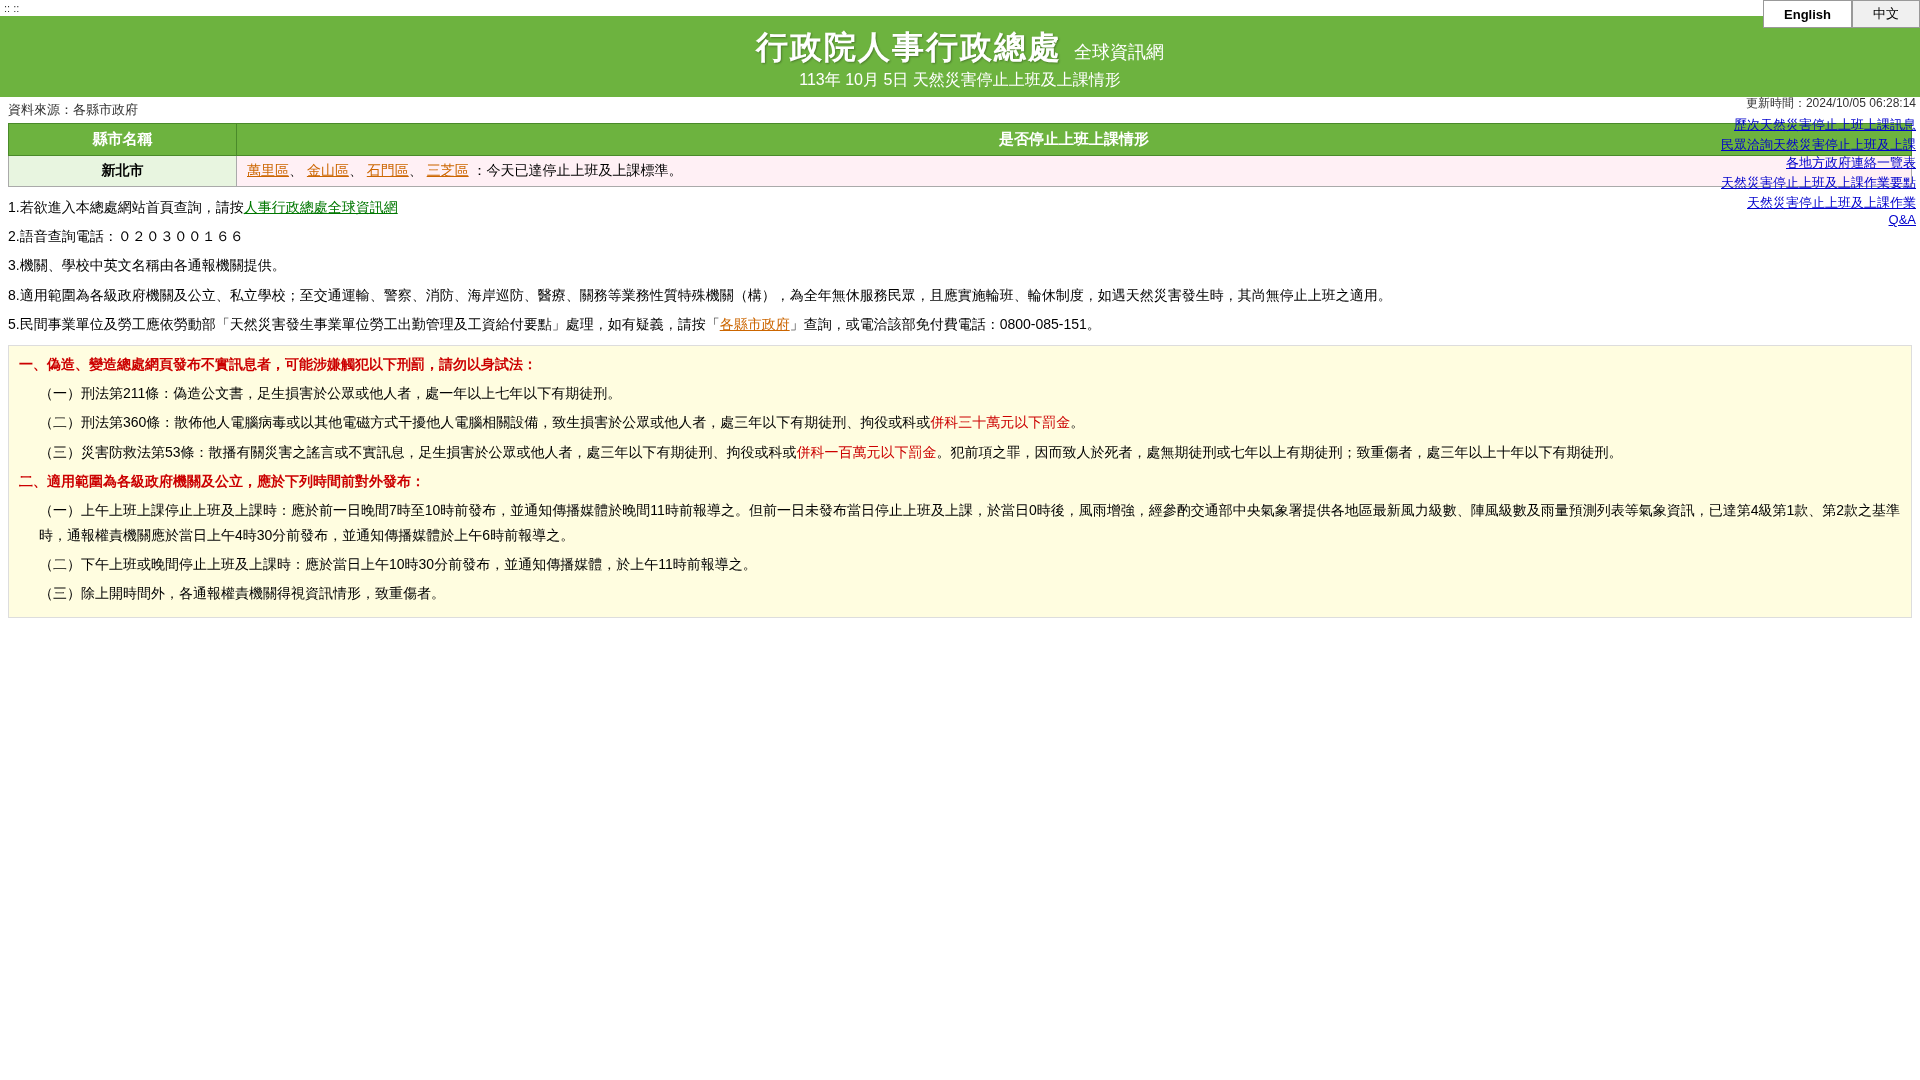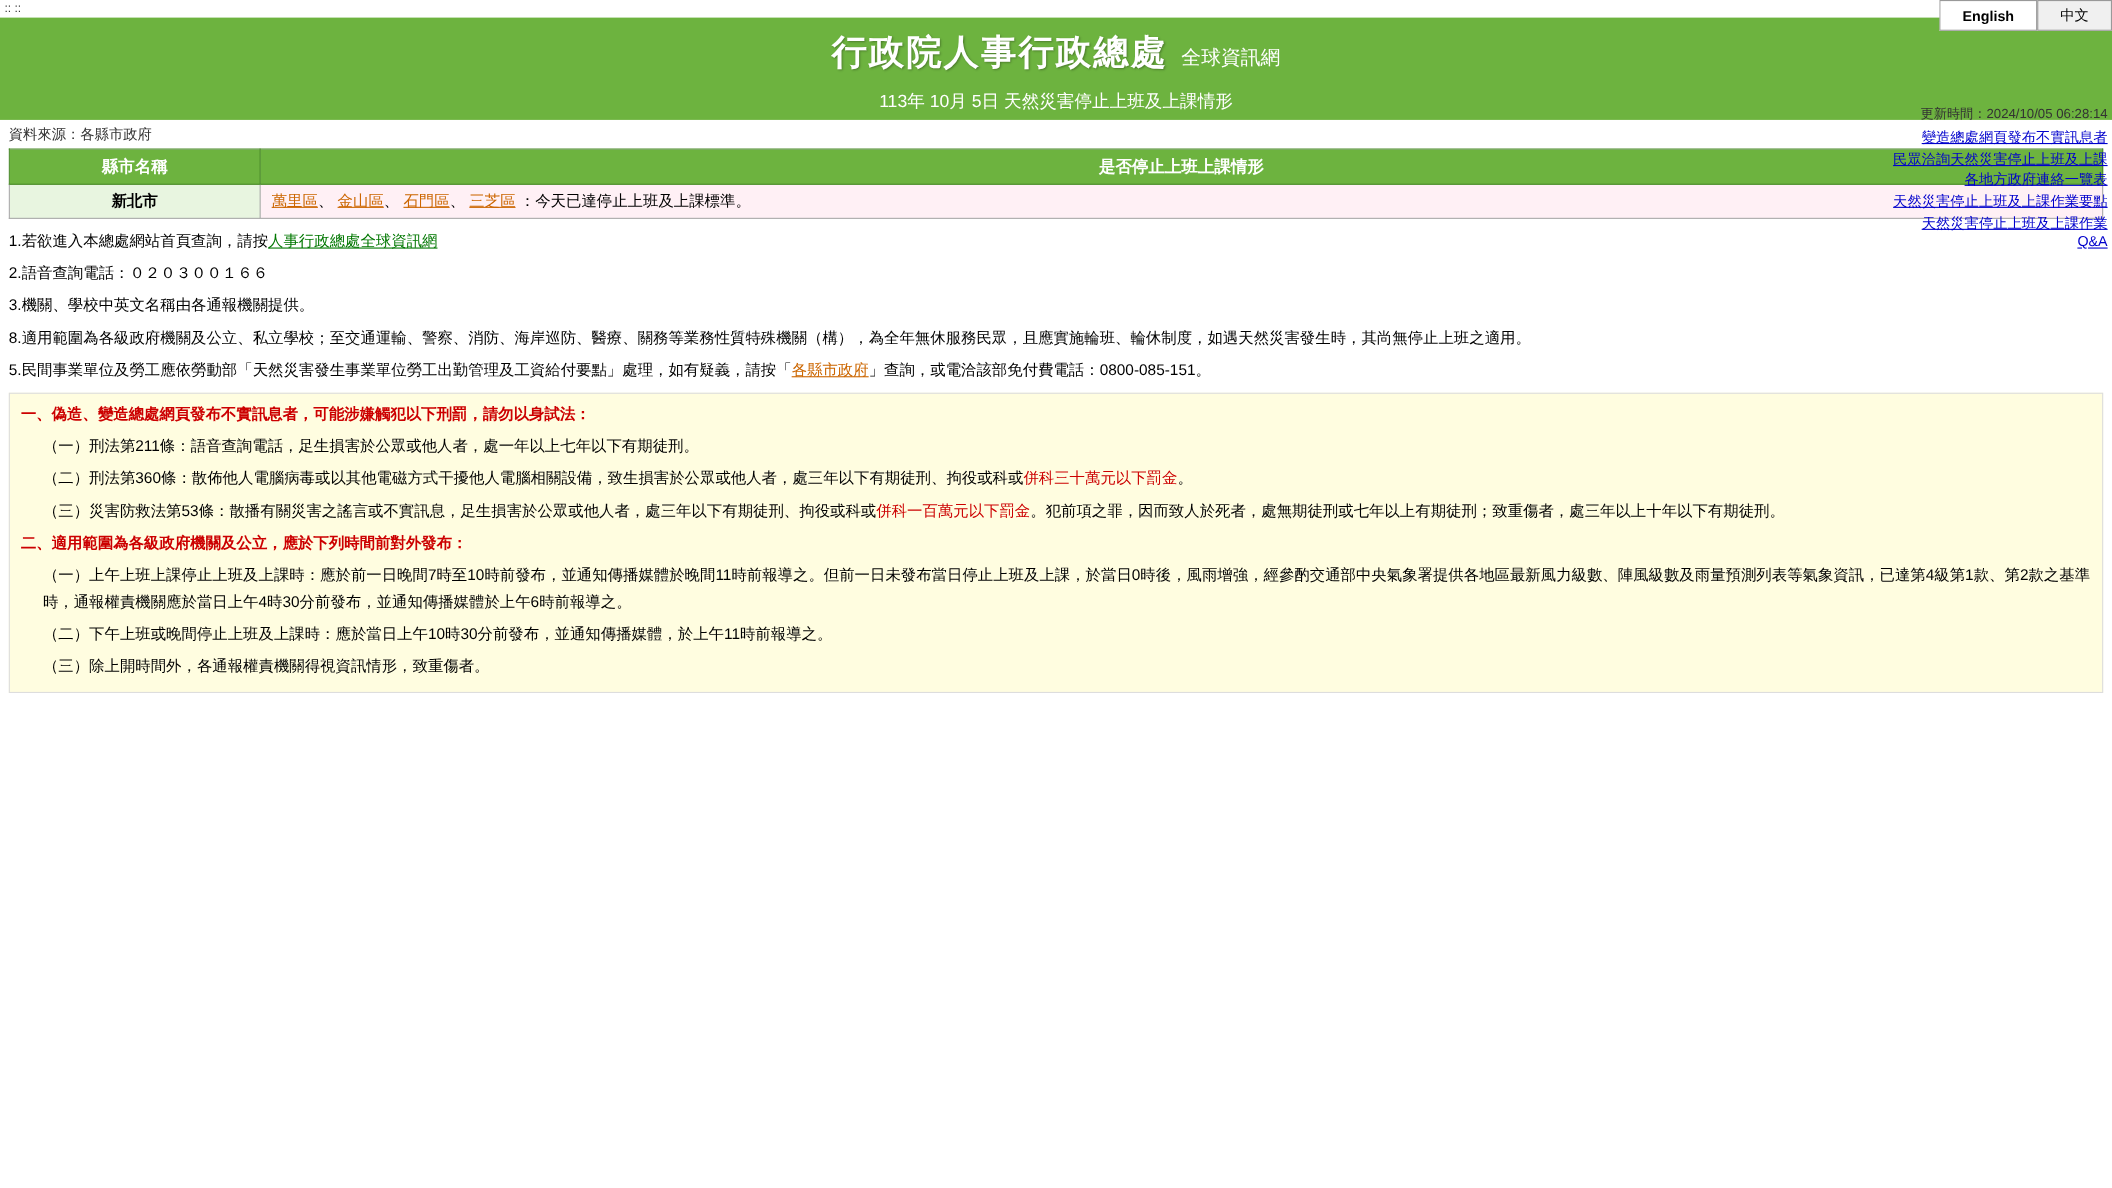--- a/index.html
+++ b/index.html
@@ -43,21 +43,21 @@
       letter-spacing: 2px;
     }
     #header-subtitle {
       font-size: 18px;
       color: #fff;
       margin-left: 8px;
     }
     #header-date-line {
       font-size: 16px;
       color: #fff;
-      margin-top: 12px;
+      margin-top: 0;
     }
 
     #sidebar {
       position: absolute;
       top: 95px;
       right: 0;
       width: 200px;
       font-size: 13px;
       text-align: right;
       padding-right: 4px;
@@ -154,21 +154,21 @@
 <div id="header">
   <div>
     <span id="header-title">行政院人事行政總處</span>
     <span id="header-subtitle">全球資訊網</span>
   </div>
   <div id="header-date-line">113年 10月 5日 天然災害停止上班及上課情形</div>
 </div>
 
 <div id="sidebar">
   <div id="update-time">更新時間：2024/10/05 06:28:14</div>
-  <a class="sidebar-link">變造總處網頁發布不實訊息者</a>
+  <a class="sidebar-link">歷次天然災害停止上班上課訊息</a>
   <a class="sidebar-link">民眾洽詢天然災害停止上班及上課各地方政府連絡一覽表</a>
   <a class="sidebar-link">天然災害停止上班及上課作業要點</a>
   <a class="sidebar-link">天然災害停止上班及上課作業Q&amp;A</a>
 </div>
 
 <div id="content-wrapper">
 
   <div id="source-line">資料來源：各縣市政府</div>
 
   <table id="main-table">
@@ -216,21 +216,21 @@
 
   </div>
 
   <div id="warning-section">
 
     <div class="notice-item">
       <span class="warn-title">一、偽造、變造總處網頁發布不實訊息者，可能涉嫌觸犯以下刑罰，請勿以身試法：</span>
     </div>
 
     <div class="notice-item indent">
-      （一）刑法第211條：語音查詢電話，足生損害於公眾或他人者，處一年以上七年以下有期徒刑。
+      （一）刑法第211條：偽造公文書，足生損害於公眾或他人者，處一年以上七年以下有期徒刑。
     </div>
 
     <div class="notice-item indent">
       （二）刑法第360條：散佈他人電腦病毒或以其他電磁方式干擾他人電腦相關設備，致生損害於公眾或他人者，處三年以下有期徒刑、拘役或科或<span class="highlight-red">併科三十萬元以下罰金</span>。
     </div>
 
     <div class="notice-item indent">
       （三）災害防救法第53條：散播有關災害之謠言或不實訊息，足生損害於公眾或他人者，處三年以下有期徒刑、拘役或科或<span class="highlight-red">併科一百萬元以下罰金</span>。犯前項之罪，因而致人於死者，處無期徒刑或七年以上有期徒刑；致重傷者，處三年以上十年以下有期徒刑。
     </div>
 

